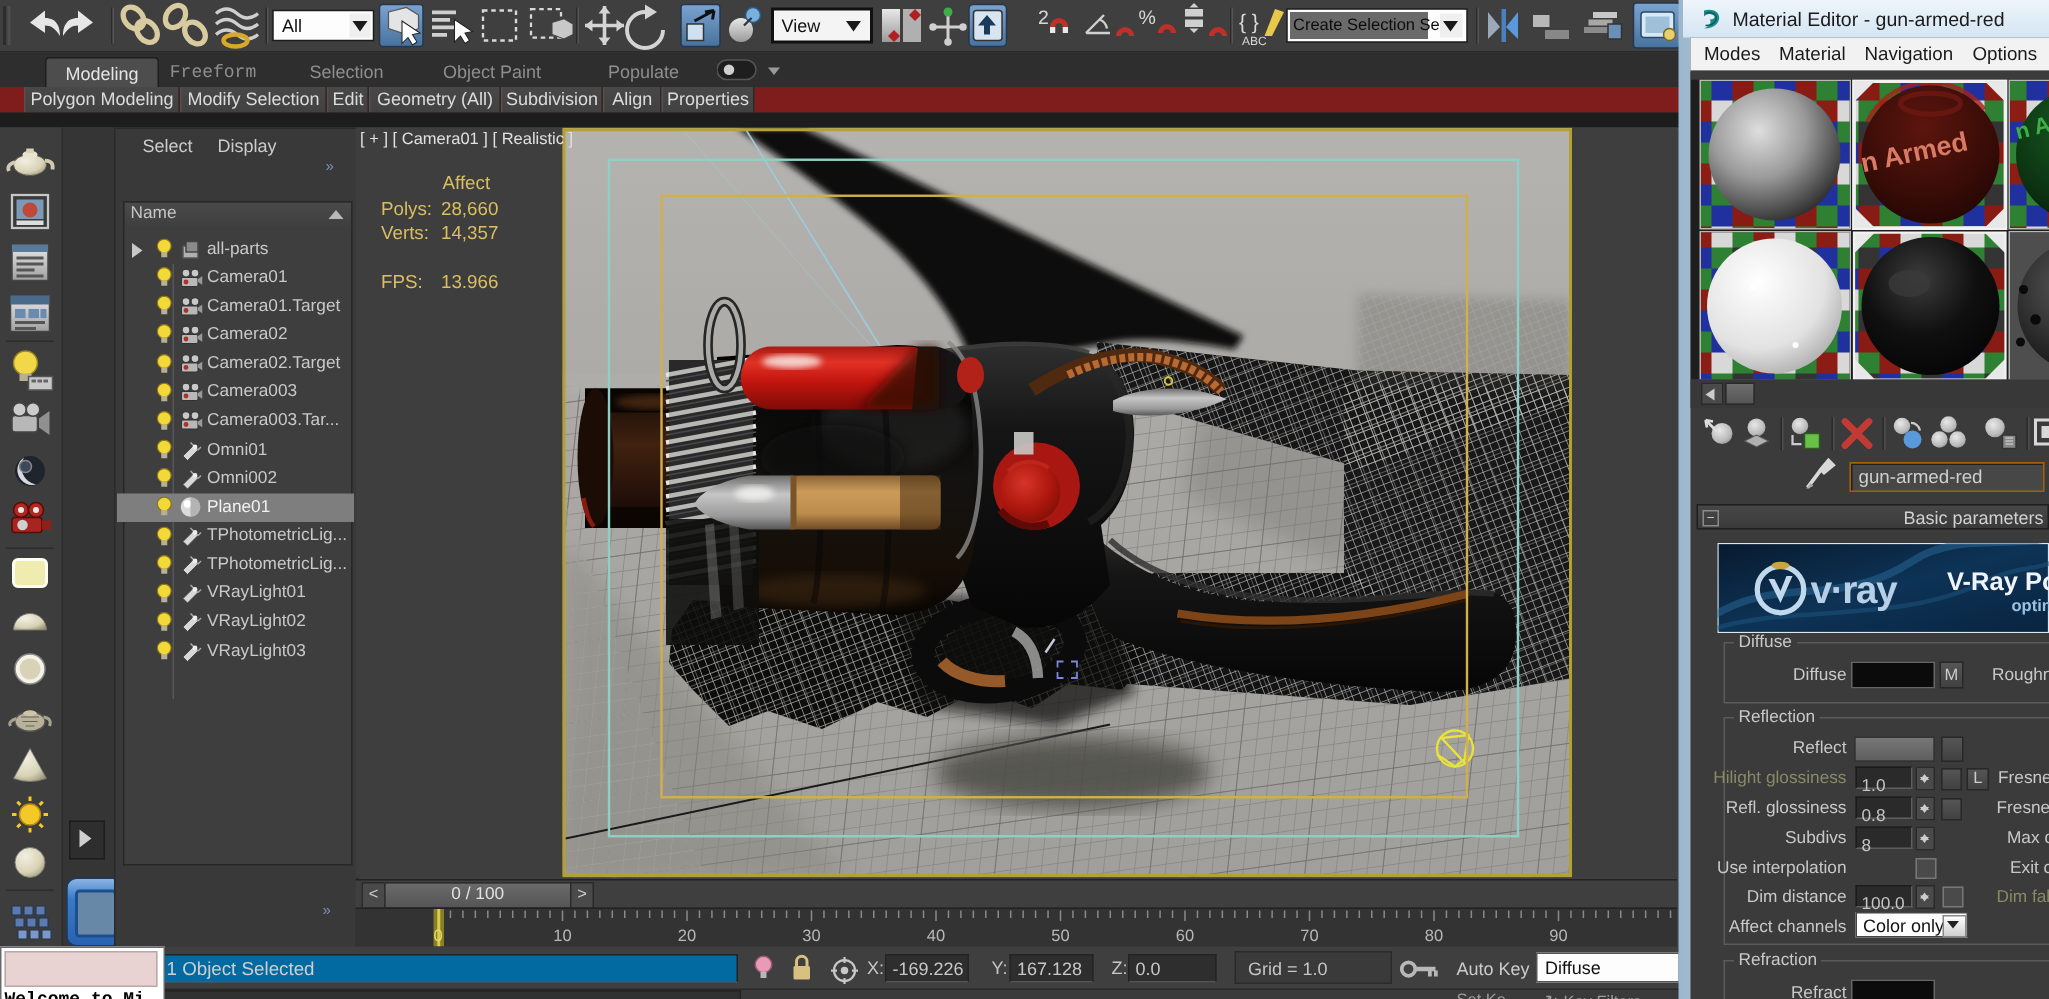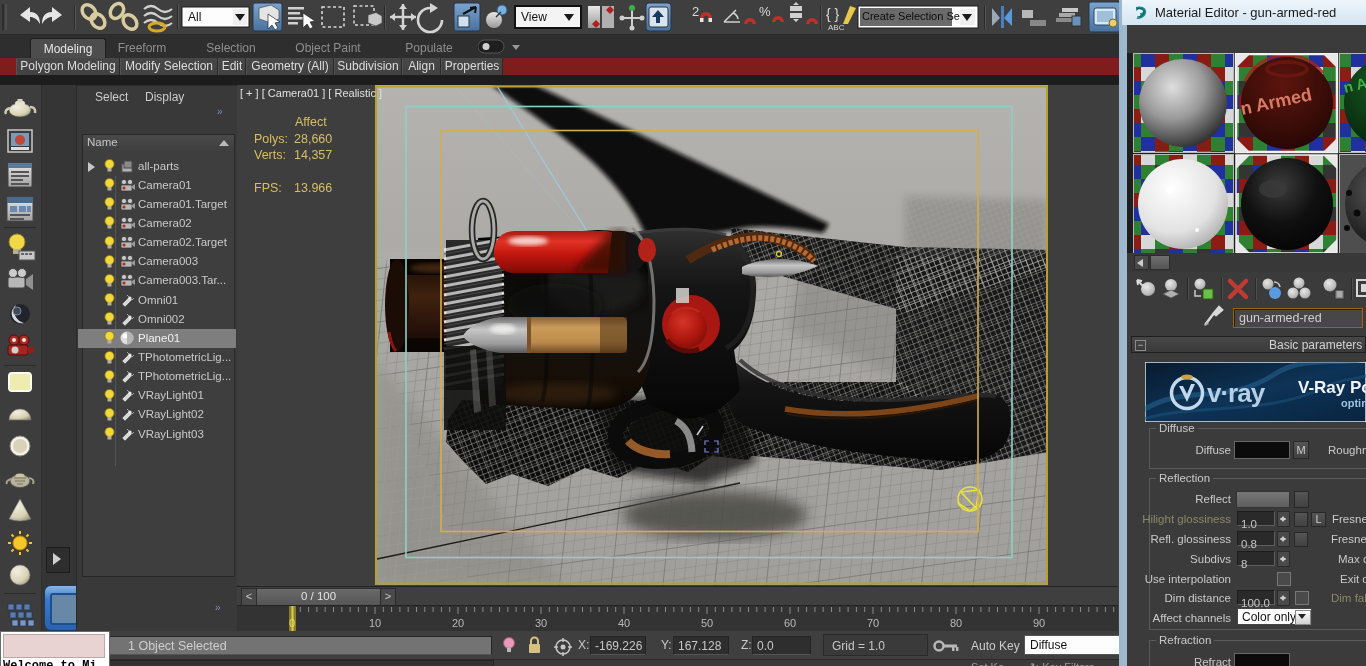--- a/index.html
+++ b/index.html
@@ -166,21 +166,21 @@
         <rect x="1072" y="16" width="9" height="10" fill="#6a90b8" stroke="#333"></rect>
       </g>
 <rect x="1089" y="2" width="31" height="30" rx="2" fill="url(#bluesel)" stroke="#26374d"></rect>
 <rect x="1094" y="8" width="22" height="17" rx="2" fill="#d8e8f4" stroke="#2a4a66"></rect>
 <rect x="1097" y="11" width="16" height="11" fill="#9ec0da"></rect>
       <circle cx="1113" cy="23" r="4" fill="#e8d070" stroke="#7a6820"></circle>
 </svg></div>
 
 <div id="rtabs" class="abs">
  <div class="rtab act" style="left:30px;width:74px;">Modeling</div>
- <div class="rtab" style="left:110px;width:64px;">Freeform</div>
+ <div class="rtab" style="left:110px;width:64px;font-family:Liberation Mono, monospace;">Freeform</div>
  <div class="rtab" style="left:196px;width:70px;">Selection</div>
  <div class="rtab" style="left:288px;width:80px;">Object Paint</div>
  <div class="rtab" style="left:398px;width:62px;">Populate</div>
  <svg class="abs" style="left:478px;top:4px;" width="46" height="16">
       <rect x="0" y="1" width="26" height="13" rx="6.5" fill="#1e1e1e" stroke="#555"></rect>
       <circle cx="8" cy="7.5" r="3.5" fill="#cfcfcf"></circle>
       <path d="M34,6 l8,0 l-4,5 z" fill="#999"></path>
     </svg>
 </div>
 <div id="rrow" class="abs">
@@ -944,21 +944,21 @@
       <text x="553" y="21" font-size="11" fill="#b8b8b8" text-anchor="middle" font-family="Liberation Sans">60</text>
       <text x="636" y="21" font-size="11" fill="#b8b8b8" text-anchor="middle" font-family="Liberation Sans">70</text>
       <text x="719" y="21" font-size="11" fill="#b8b8b8" text-anchor="middle" font-family="Liberation Sans">80</text>
       <text x="802" y="21" font-size="11" fill="#b8b8b8" text-anchor="middle" font-family="Liberation Sans">90</text>
 <rect x="52" y="0" width="7" height="25" fill="#8a7d2a"></rect>
 <rect x="54.5" y="0" width="2" height="25" fill="#d8cc50"></rect>
 <text x="55" y="21" font-size="11" fill="#e8dc60" text-anchor="middle" font-family="Liberation Sans">0</text>
 </svg></div>
 
 <div id="sbar" class="abs">
- <div class="abs" style="left:109px;top:5px;width:383px;height:19px;background:#737373;border:1px solid #232323;border-bottom-color:#555;color:#cfcfcf;font-size:12.5px;line-height:19px;padding-left:18px;box-sizing:border-box;">1 Object Selected</div>
+ <div class="abs" style="left:109px;top:5px;width:383px;height:19px;background:#0369a1;border:1px solid #232323;border-bottom-color:#555;color:#cfcfcf;font-size:12.5px;line-height:19px;padding-left:1px;box-sizing:border-box;">1 Object Selected</div>
  <svg class="abs" style="left:500px;top:3px;" width="80" height="24">
   <circle cx="9" cy="9" r="5.5" fill="#e89ab8" stroke="#9a5a74"></circle>
       <rect x="7" y="14" width="4" height="4" fill="#b8b8b8"></rect>
   <rect x="29" y="10" width="11" height="9" rx="1" fill="#d8c080"></rect>
       <path d="M31,10 v-3 a3.5,3.5 0 0 1 7,0 v3" fill="none" stroke="#d8c080" stroke-width="2"></path>
   <circle cx="63" cy="13" r="7" fill="none" stroke="#c8c8c8" stroke-width="1.5"></circle>
       <circle cx="63" cy="13" r="2.5" fill="#c8c8c8"></circle>
       <path d="M63,4 v4 M63,18 v4 M54,13 h4 M68,13 h4" stroke="#c8c8c8" stroke-width="1.5"></path>
  </svg>
  <div class="abs" style="left:578px;top:7px;color:#c8c8c8;font-size:12px;">X:</div>
@@ -989,20 +989,26 @@
 
 <div id="me" class="abs">
  <div id="meborder" class="abs"></div>
  <div id="mecontent" class="abs"></div>
  <div id="metitle" class="abs">
    <svg class="abs" style="left:11px;top:5px;" width="16" height="16">
         <path d="M3,2 C10,0 14,4 13,8 C12,12 8,14 3,14 C7,12 8,10 7,8 C10,8 11,6 9,5 C7,4 5,4 3,6 Z" fill="#1a8a8a"></path>
         <path d="M4,4 C8,2 12,5 11,8 C10,11 7,12 4,12" fill="none" stroke="#0d5a5a" stroke-width="1"></path>
       </svg>
    <div class="abs" style="left:33px;top:0px;">Material Editor - gun-armed-red</div>
+ </div>
+ <div id="memenu" class="abs">
+   <div class="abs" style="left:9px;">Modes</div>
+   <div class="abs" style="left:59px;">Material</div>
+   <div class="abs" style="left:116px;">Navigation</div>
+   <div class="abs" style="left:188px;">Options</div>
  </div>
  <div class="abs" style="left:8px;top:47px;width:239px;height:6px;background:#3b3b3b;"></div>
 
  <svg class="abs" style="left:8px;top:53px;" width="239" height="200">
   <defs>
    <pattern id="chk" width="42" height="42" patternUnits="userSpaceOnUse">
     <rect width="42" height="42" fill="#9a9a9a"></rect>
     <rect x="0" y="0" width="14" height="14" fill="#2e8032"></rect>
           <rect x="14" y="0" width="14" height="14" fill="#20309e"></rect>
           <rect x="28" y="0" width="14" height="14" fill="#881c14"></rect>

